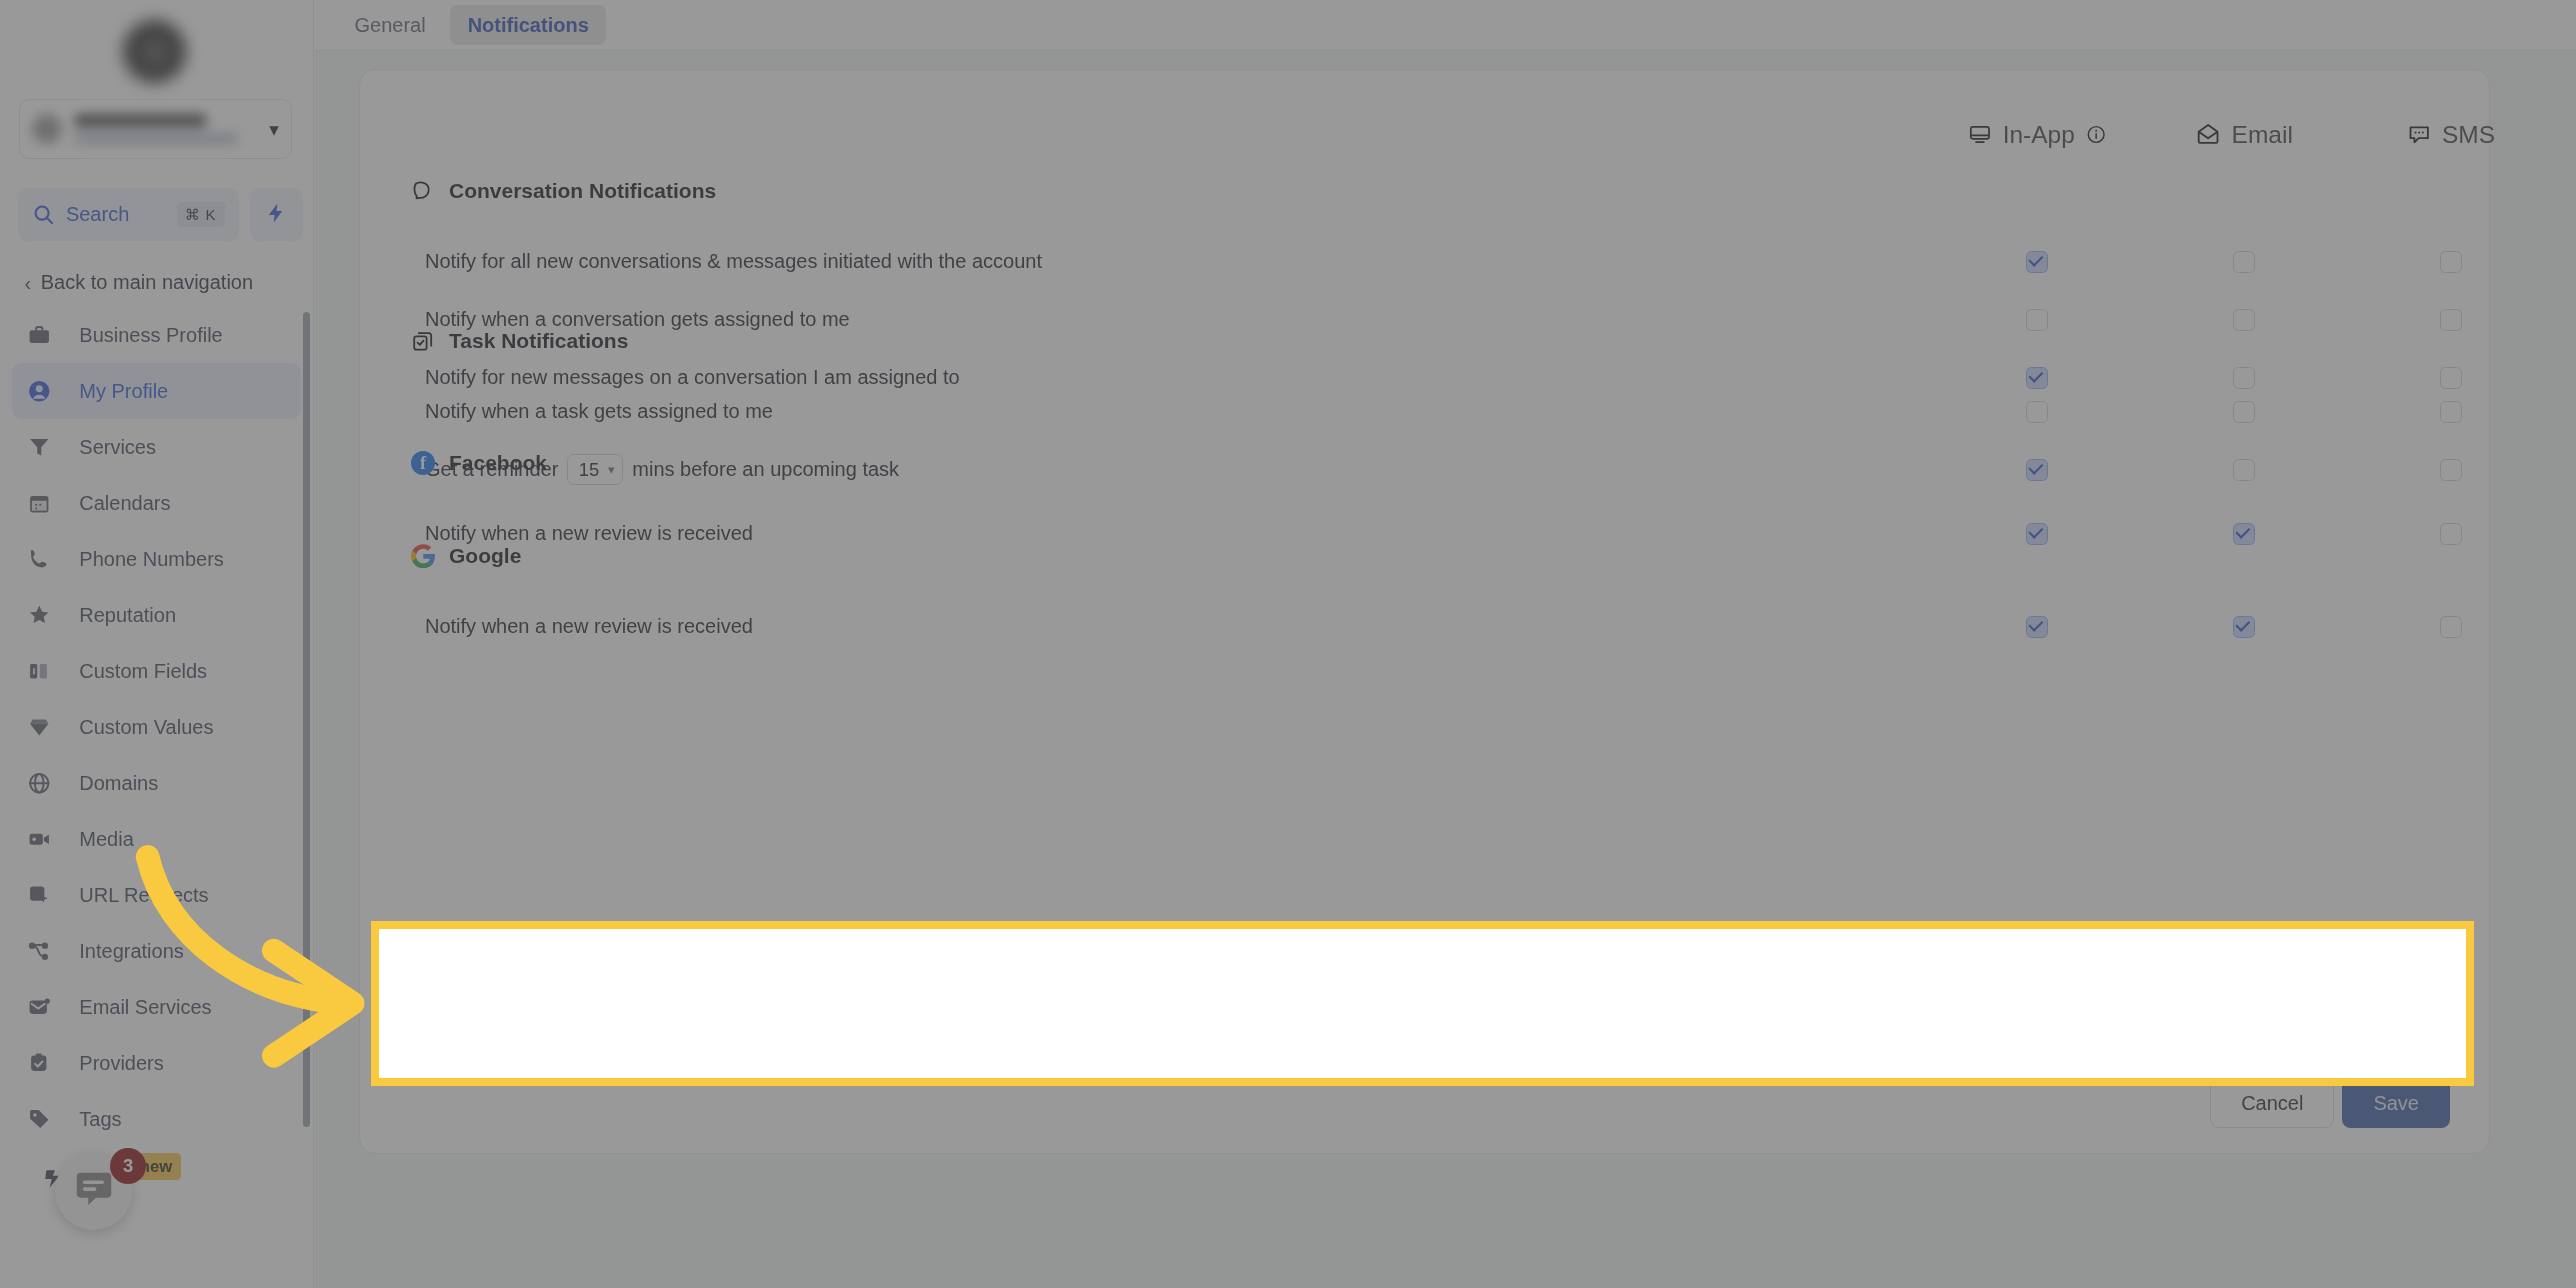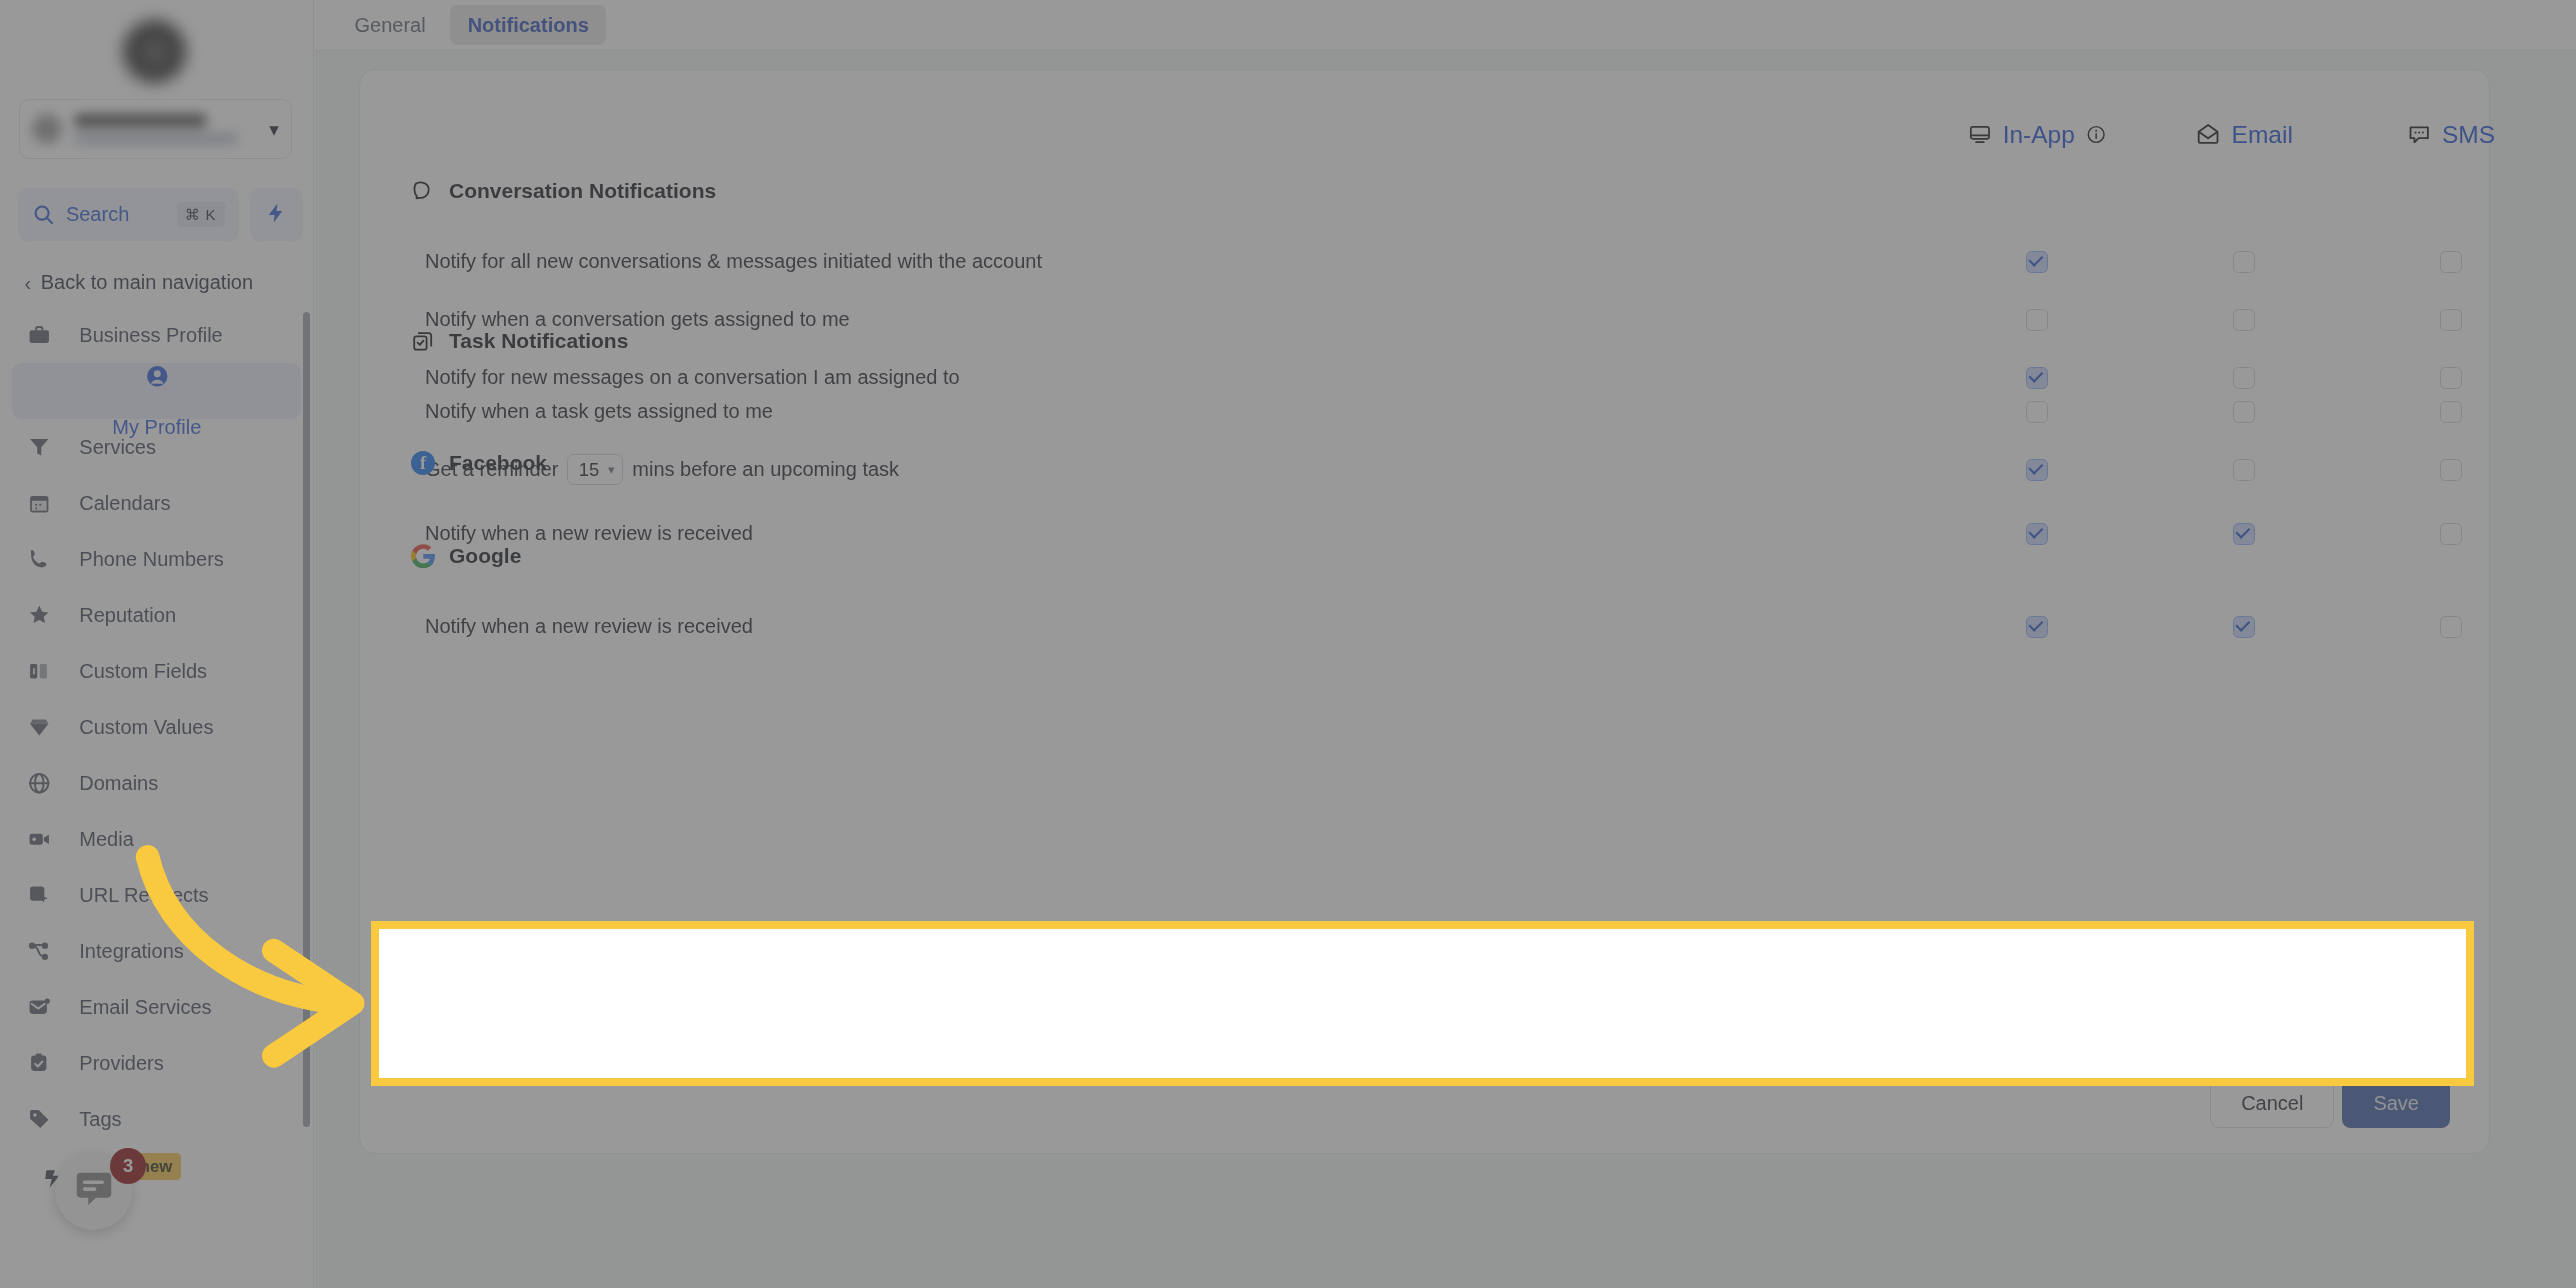--- a/index.html
+++ b/index.html
@@ -117,21 +117,21 @@
     width: 289px;
   }
   .nav-item {
     display: flex;
     align-items: center;
     gap: 27px;
     height: 56px;
     padding: 0 14px;
     border-radius: 9.6px;
   }
-  .nav-item.active { background: #e9eefb; flex-direction: column; }
+  .nav-item.active { background: #e9eefb; }
   .nav-label { font-size: 20px; color: #41475a; }
   .nav-item.active .nav-label { color: #2f5bd8; font-weight: 500; }
   .nav-ico { width: 26px; height: 26px; display: flex; align-items: center; justify-content: center; flex: 0 0 26px; }
   .nav-ico svg { display: block; }
 
   .sidebar-scrollbar {
     position: absolute;
     right: 3.5px; top: 312px;
     width: 6.1px; height: 815px;
     background: #9aa0ab;
@@ -231,21 +231,21 @@
     position: absolute;
     top: 51px;
     transform: translateX(-50%);
     display: flex;
     align-items: center;
     gap: 10.5px;
     white-space: nowrap;
   }
   .col-head-text {
     font-size: 24.5px;
-    color: #1d4ed8;
+    color: #404040;
   }
   .col-ico svg { display: block; }
 
   
   .section { position: absolute; left: 0; width: 100%; }
   .section-head {
     display: flex;
     align-items: center;
     gap: 13px;
     padding-left: 50px;

